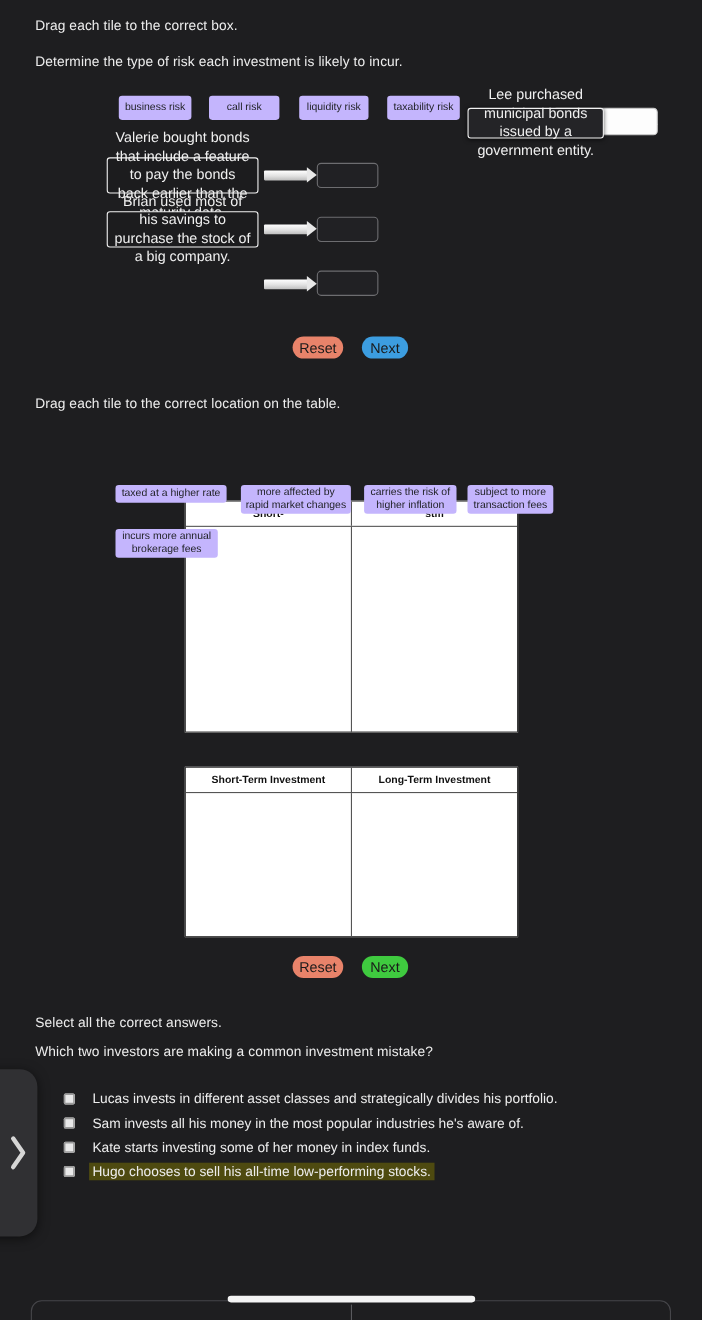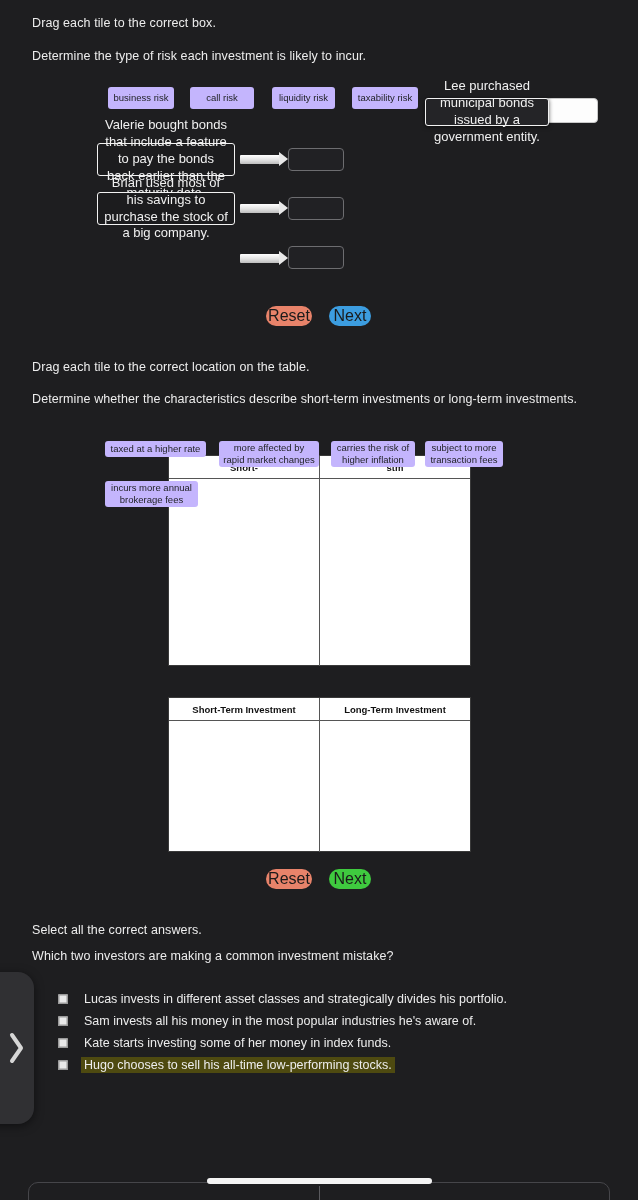--- a/index.html
+++ b/index.html
@@ -96,21 +96,21 @@
     border-bottom: 7px solid transparent;
     border-left: 9px solid #e8e8e8;
     margin-left: -1px;
   }
 
   
   .btn {
     position: absolute;
     height: 20px;
     border-radius: 10px;
-    font-size: 16px;
+    font-size: 13px;
     color: #1a1a1a;
     display: flex;
     align-items: center;
     justify-content: center;
     border: none;
     cursor: pointer;
     font-family: "Liberation Sans", sans-serif;
   }
   .btn-reset { background: #e8836a; width: 46px; }
   .btn-next-blue { background: #3c9de0; width: 42px; }
@@ -255,21 +255,20 @@
   <div class="arrow" style="left:240px; top:251px; width:48px; height:14px;">
     <div class="shaft"></div>
       <div class="head"></div>
   </div>
   <div class="dropbox" style="left:288px; top:246px; width:56px; height:23px;"></div>
 
   <button class="btn btn-reset" style="left:266px; top:306px;">Reset</button>
   <button class="btn btn-next-blue" style="left:329px; top:306px;">Next</button>
 
   <div class="prompt" style="left:32px; top:360px;">Drag each tile to the correct location on the table.</div>
-  <div class="prompt" style="left:32px; top:392px;">Determine whether the characteristics describe short-term investments or long-term investments.</div>
 
   <div class="dtable" style="left:168px; top:455px; width:303px; height:211px;">
     <div class="thead">
       <div class="th">Short-</div>
       <div class="th">stm</div>
     </div>
     <div class="tbody">
       <div class="td"></div>
       <div class="td"></div>
     </div>

